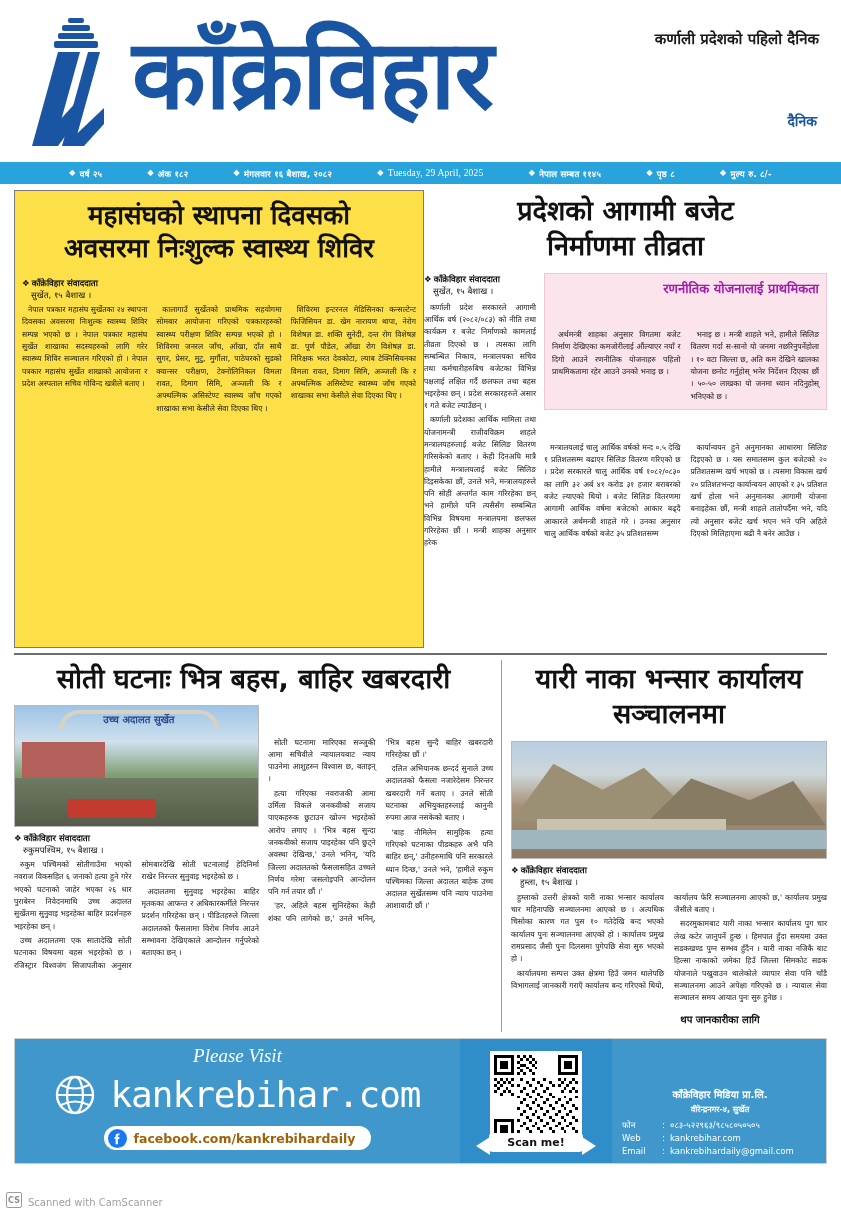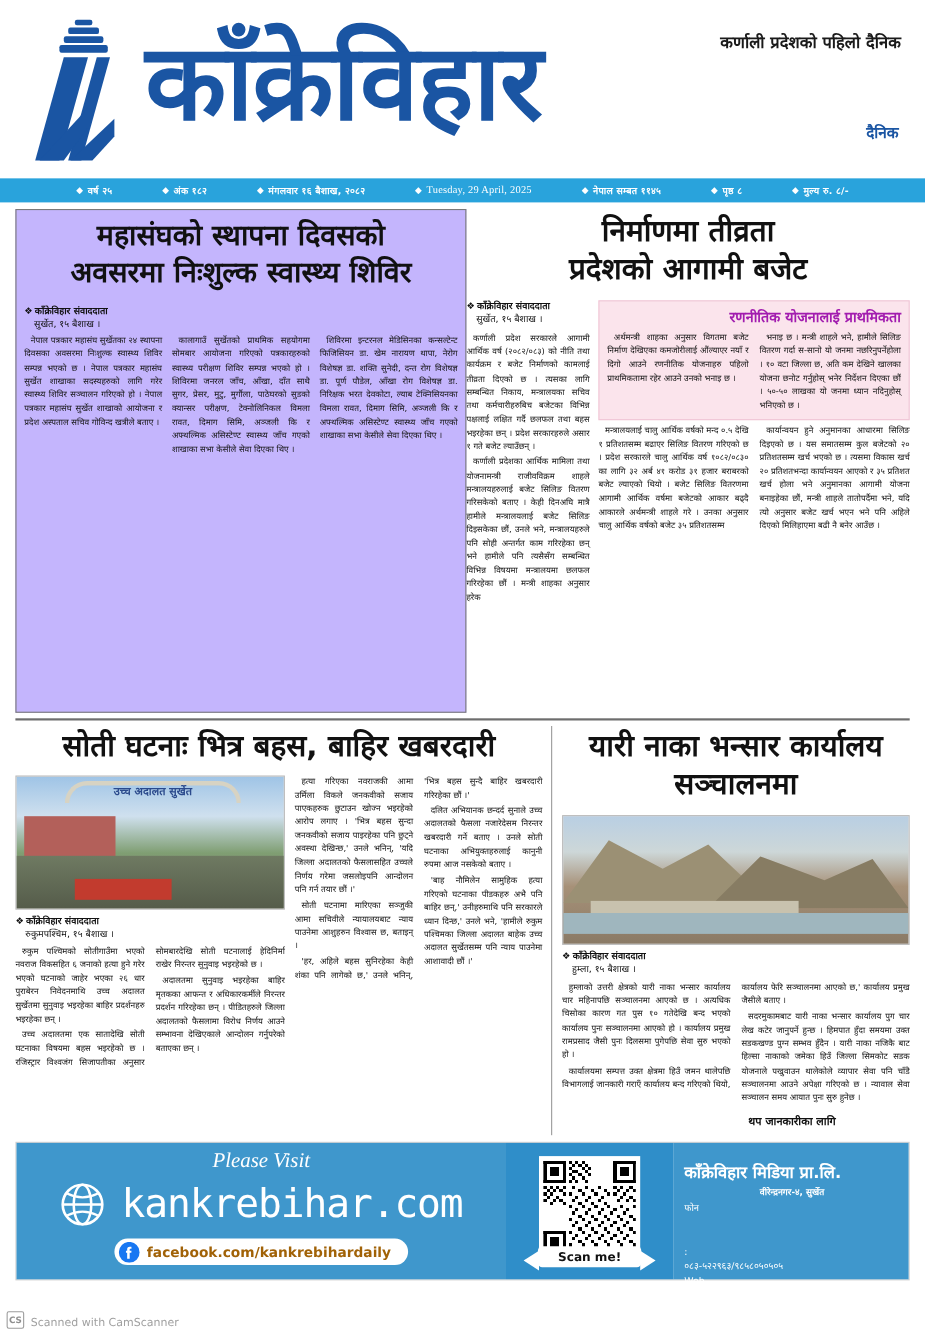--- a/index.html
+++ b/index.html
@@ -73,21 +73,21 @@
     align-items: center;
     gap: 4px;
     letter-spacing: .2px;
   }
   .info-item .dia { font-size: 8px; line-height: 1; }
   .info-item.latin { font-family: "Liberation Serif", serif; font-size: 9.5px; font-weight: normal; }
 
   
   .content { padding: 6px 14px 0 14px; }
   .top-section { display: flex; gap: 0; height: 458px; }
-  .col-left { width: 410px; flex: 0 0 410px; border: 1px solid #7a7a7a; padding: 6px 7px 5px 7px; background:#c4b5fd; }
+  .col-left { width: 410px; flex: 0 0 410px; border: 1px solid #7a7a7a; padding: 6px 7px 5px 7px; background:#fde047; }
   .col-right { flex: 1 1 auto; padding: 2px 0 0 0; }
 
   .hl-box { text-align: center; padding: 2px 0 6px 0; }
   .hl {
     font-family: "DejaVu Sans", sans-serif;
     font-weight: bold;
     color: #111;
     line-height: 1.28;
   }
   .hl-lead { font-size: 26px; }
@@ -151,20 +151,21 @@
 
   .cols2 { column-count: 2; column-gap: 10px; column-rule: none; }
   .cols3 { column-count: 3; column-gap: 9px; }
   .body-txt {
     font-family: "DejaVu Sans", sans-serif;
     font-size: 7.6px;
     line-height: 1.62;
     color: #141414;
     text-align: justify;
     hyphens: auto;
+    margin-top: 32px;
   }
   .body-txt p { margin-bottom: 2px; text-indent: 6px; }
 
   
   .pinkbox {
     background: #fbe4ec;
     border: 1px solid #f0c5d6;
     padding: 5px 7px 6px 7px;
     margin-bottom: 4px;
   }
@@ -243,23 +244,23 @@
   }
   .ribbon::before{ left:-13px; border-right:14px solid #ffffff; }
   .ribbon::after{ right:-13px; border-left:14px solid #ffffff; }
 
   .ad-info {
     width: 214px; flex:0 0 214px;
     background: #3f97cc;
     padding: 16px 8px 8px 10px;
     position: relative;
   }
-  .co-name { font-family:"DejaVu Sans",sans-serif; font-size:15px; font-weight:bold; color:#fff; text-align:left; }
+  .co-name { font-family:"DejaVu Sans",sans-serif; font-size:10px; font-weight:bold; color:#fff; text-align:center;margin-top:32px; }
   .co-addr { font-family:"DejaVu Sans",sans-serif; font-size:8px; font-weight:bold; color:#fff; text-align:center; margin-top:2px; margin-bottom:5px;}
-  .cline { display:flex; font-family:"DejaVu Sans",sans-serif; font-size:8.5px; color:#fff; line-height:1.55;flex-direction:column;}
+  .cline { display:flex; font-family:"DejaVu Sans",sans-serif; font-size:8.5px; color:#fff; line-height:1.55;}
   .cline .k { width:40px; flex:0 0 40px; }
   .cline .s { width:8px; flex:0 0 8px;}
 
   .topnote-wrap { position:relative; height:0; }
   .topnote {
     position:absolute; right:0; top:-20px; width:214px;
     text-align:center;
     font-family:"DejaVu Sans",sans-serif; font-size:10px; font-weight:bold; color:#111;
   }
 
@@ -355,22 +356,22 @@
 
         <div class="cols3 body-txt" style="margin-top:3px;">
           <p>नेपाल पत्रकार महासंघ सुर्खेतका २४ स्थापना दिवसका अवसरमा निःशुल्क स्वास्थ्य शिविर सम्पन्न भएको छ । नेपाल पत्रकार महासंघ सुर्खेत शाखाका सदस्यहरुको लागि गरेर स्वास्थ्य शिविर सञ्चालन गरिएको हो । नेपाल पत्रकार महासंघ सुर्खेत शाखाको आयोजना र प्रदेश अस्पताल सचिव गोविन्द खत्रीले बताए ।</p>
           <p>कालागाउँ सुर्खेतको प्राथमिक सहयोगमा सोमबार आयोजना गरिएको पत्रकारहरुको स्वास्थ्य परीक्षण शिविर सम्पन्न भएको हो । शिविरमा जनरल जाँच, आँखा, दाँत साथै सुगर, प्रेसर, मुटु, मुर्गौला, पाठेघरको सुडको क्यान्सर परीक्षण, टेक्नोलिनिकल विमला रावत, दिमाग सिमि, अञ्जली कि र अफ्थल्मिक असिस्टेण्ट स्वास्थ्य जाँच गएको शाखाका सभा केसीले सेवा दिएका थिए ।</p>
           <p>शिविरमा इन्टरनल मेडिसिनका कन्सल्टेन्ट फिजिसियन डा. खेम नारायण थापा, नेरोग विशेषज्ञ डा. शक्ति सुनेदी, दन्त रोग विशेषज्ञ डा. पूर्ण पौडेल, आँखा रोग विशेषज्ञ डा. निरिक्षक भरत देवकोटा, ल्याब टेक्निसियनका विमला रावत, दिमाग सिमि, अञ्जली कि र अफ्थल्मिक असिस्टेण्ट स्वास्थ्य जाँच गएको शाखाका सभा केसीले सेवा दिएका थिए ।</p>
         </div>
       </div>
 
       <div class="col-right">
         <div class="hl-box">
+          <div class="hl hl-right">प्रदेशको आगामी बजेट</div>
           <div class="hl hl-right">निर्माणमा तीव्रता</div>
-          <div class="hl hl-right">प्रदेशको आगामी बजेट</div>
         </div>
 
         <div style="display:flex; gap:8px; margin-top:4px;">
           <div style="width:112px; flex:0 0 112px;">
             <div class="byline">
               <span class="clover">❖</span><span>काँक्रेविहार संवाददाता</span>
               <span class="place">सुर्खेत, १५ बैशाख ।</span>
             </div>
             <div class="body-txt" style="margin-top:4px;">
               <p>कर्णाली प्रदेश सरकारले आगामी आर्थिक वर्ष (२०८२/०८३) को नीति तथा कार्यक्रम र बजेट निर्माणको कामलाई तीव्रता दिएको छ । त्यसका लागि सम्बन्धित निकाय, मन्त्रालयका सचिव तथा कर्मचारीहरुबिच बजेटका विभिन्न पक्षलाई लक्षित गर्दै छलफल तथा बहस भइरहेका छन् । प्रदेश सरकारहरुले असार १ गते बजेट ल्याउँछन् ।</p>
@@ -419,22 +420,22 @@
             </div>
             <div class="cols2 body-txt" style="margin-top:3px;">
               <p>रुकुम पश्चिमको सोतीगाउँमा भएको नवराज विकसहित ६ जनाको हत्या हुने गरेर भएको घटनाको जाहेर भएका २६ धार पुराबेरन निवेदनमाथि उच्च अदालत सुर्खेतमा सुनुवाइ भइरहेका बाहिर प्रदर्शनहरु भइरहेका छन् ।</p>
               <p>उच्च अदालतमा एक सातादेखि सोती घटनाका विषयमा बहस भइरहेको छ । रजिस्ट्रार विश्वजंग सिजापतीका अनुसार सोमबारदेखि सोती घटनालाई हेदिनिर्मा राखेर निरन्तर सुनुवाइ भइरहेको छ ।</p>
               <p>अदालतमा सुनुवाइ भइरहेका बाहिर मृतकका आफन्त र अधिकारकर्मीले निरन्तर प्रदर्शन गरिरहेका छन् । पीडितहरुले जिल्ला अदालतको फैसलामा विरोध निर्णय आउने सम्भावना देखिएकाले आन्दोलन गर्नुपरेको बताएका छन् ।</p>
             </div>
           </div>
 
           <div style="flex:1 1 auto;">
             <div class="cols2 body-txt">
+              <p>सोती घटनामा मारिएका सञ्जुकी आमा सचिवीले न्यायालयबाट न्याय पाउनेमा आशुहरुन विश्वास छ, बताइन् ।</p>
               <p>हत्या गरिएका नवराजकी आमा उर्मिला विकले जनकवीको सजाय पाएकहरुक छुटाउन खोज्न भइरहेको आरोप लगाए । 'भित्र बहस सुन्दा जनकवीको सजाय पाइरहेका पनि छुट्ने अवस्था देखिन्छ,' उनले भनिन्, 'यदि जिल्ला अदालतको फैसलासहित उच्चले निर्णय गरेमा जसलोइपनि आन्दोलन पनि गर्न तयार छौं ।'</p>
-              <p>सोती घटनामा मारिएका सञ्जुकी आमा सचिवीले न्यायालयबाट न्याय पाउनेमा आशुहरुन विश्वास छ, बताइन् ।</p>
               <p>'हर, अहिले बहस सुनिरहेका केही शंका पनि लागेको छ,' उनले भनिन्, 'भित्र बहस सुन्दै बाहिर खबरदारी गरिरहेका छौं ।'</p>
               <p>दलित अभियानक छन्दर्द सुनाले उच्च अदालतको फैसला नजारेदेसम निरन्तर खबरदारी गर्ने बताए । उनले सोती घटनाका अभियुक्तहरुलाई कानुनी रुपमा आज नसकेको बताए ।</p>
               <p>'बाह नौमिलेन सामुहिक हत्या गरिएको घटनाका पीडकहरु अभै पनि बाहिर छन्,' उनीहरुमाथि पनि सरकारले ध्यान दिन्छ,' उनले भने, 'हामीले रुकुम पश्चिमका जिल्ला अदालत बाहेक उच्च अदालत सुर्खेतसम्म पनि न्याय पाउनेमा आशावादी छौं ।'</p>
             </div>
           </div>
         </div>
       </div>
 
       <div class="bcol-right">
         <div class="hl-box">

